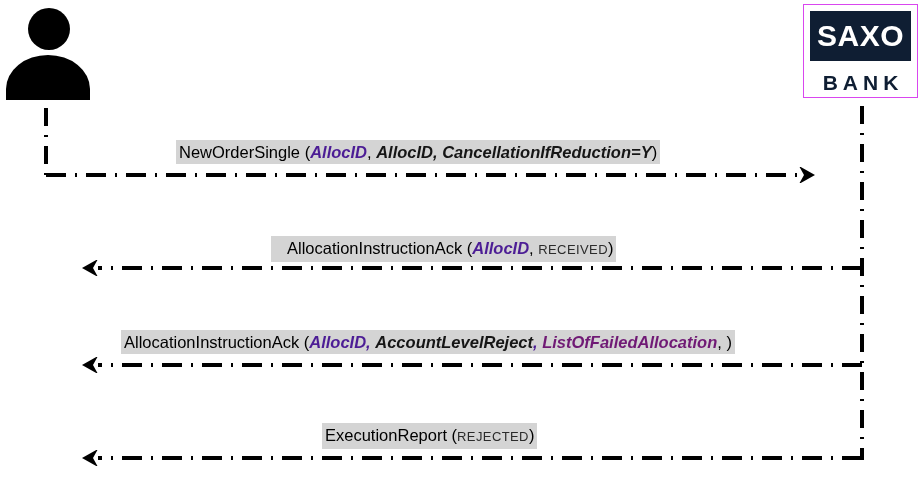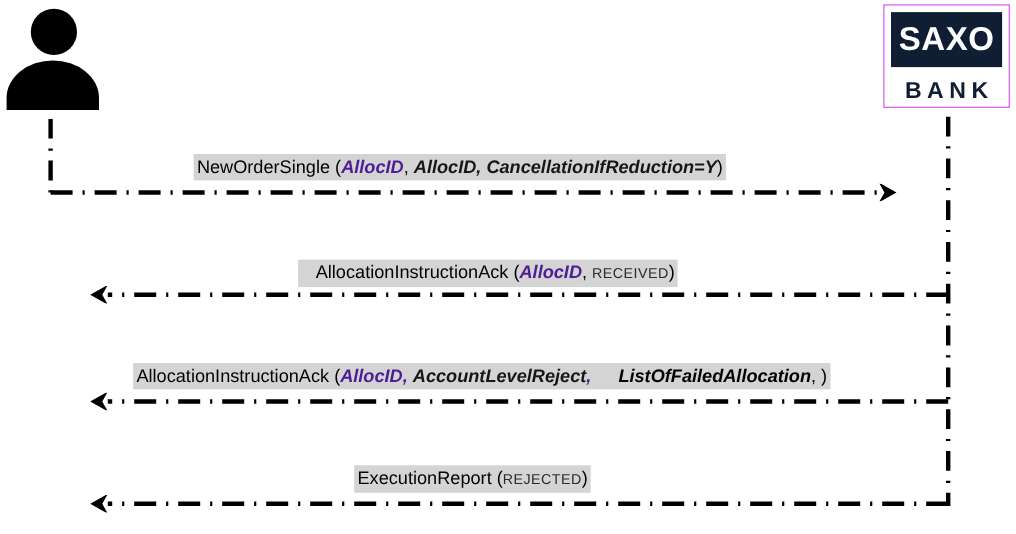--- a/index.html
+++ b/index.html
@@ -110,21 +110,21 @@
     font-family: "Liberation Sans", sans-serif;
     font-size: 16.5px;
     line-height: 22px;
     white-space: nowrap;
     padding: 1px 3px;
   }
   .msg-label .seg { white-space: pre; }
   .seg-plain   { font-weight: normal; font-style: normal; color: #000000; }
   .seg-purple  { font-weight: bold; font-style: italic; color: #4c1d95; }
   .seg-bold    { font-weight: bold; font-style: italic; color: #161616; }
-  .seg-blue    { font-weight: bold; font-style: italic; color: #000000; margin-left: 20px; }
+  .seg-blue    { font-weight: bold; font-style: italic; color: #701a75; }
   .seg-smallcaps {
     font-weight: normal; font-style: normal; color: #2b2b2b;
     font-size: 13px; letter-spacing: 0.4px;
   }
 </style>
 </head>
 <body>
 
 <div id="diagram">
 

